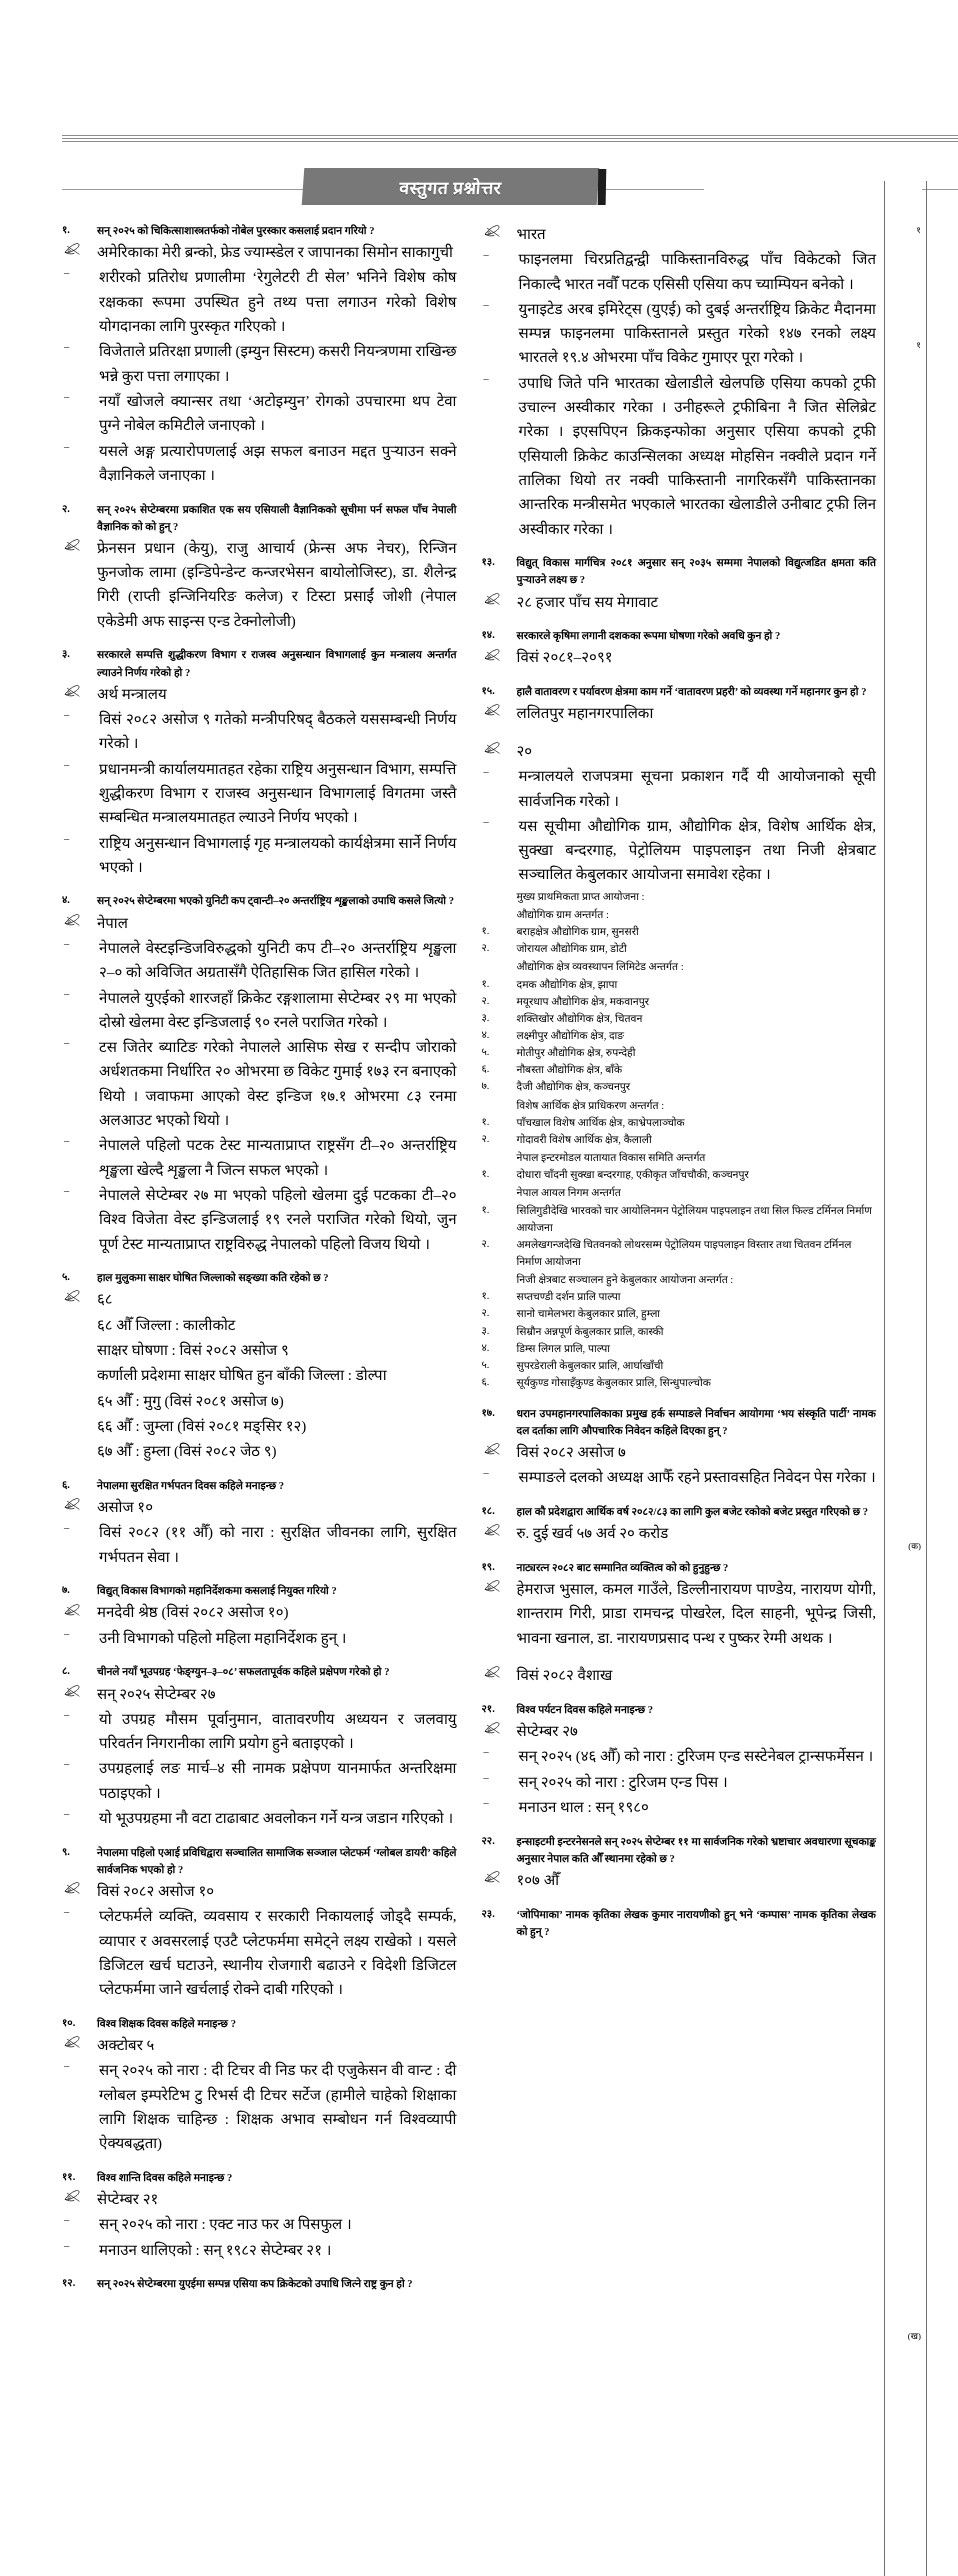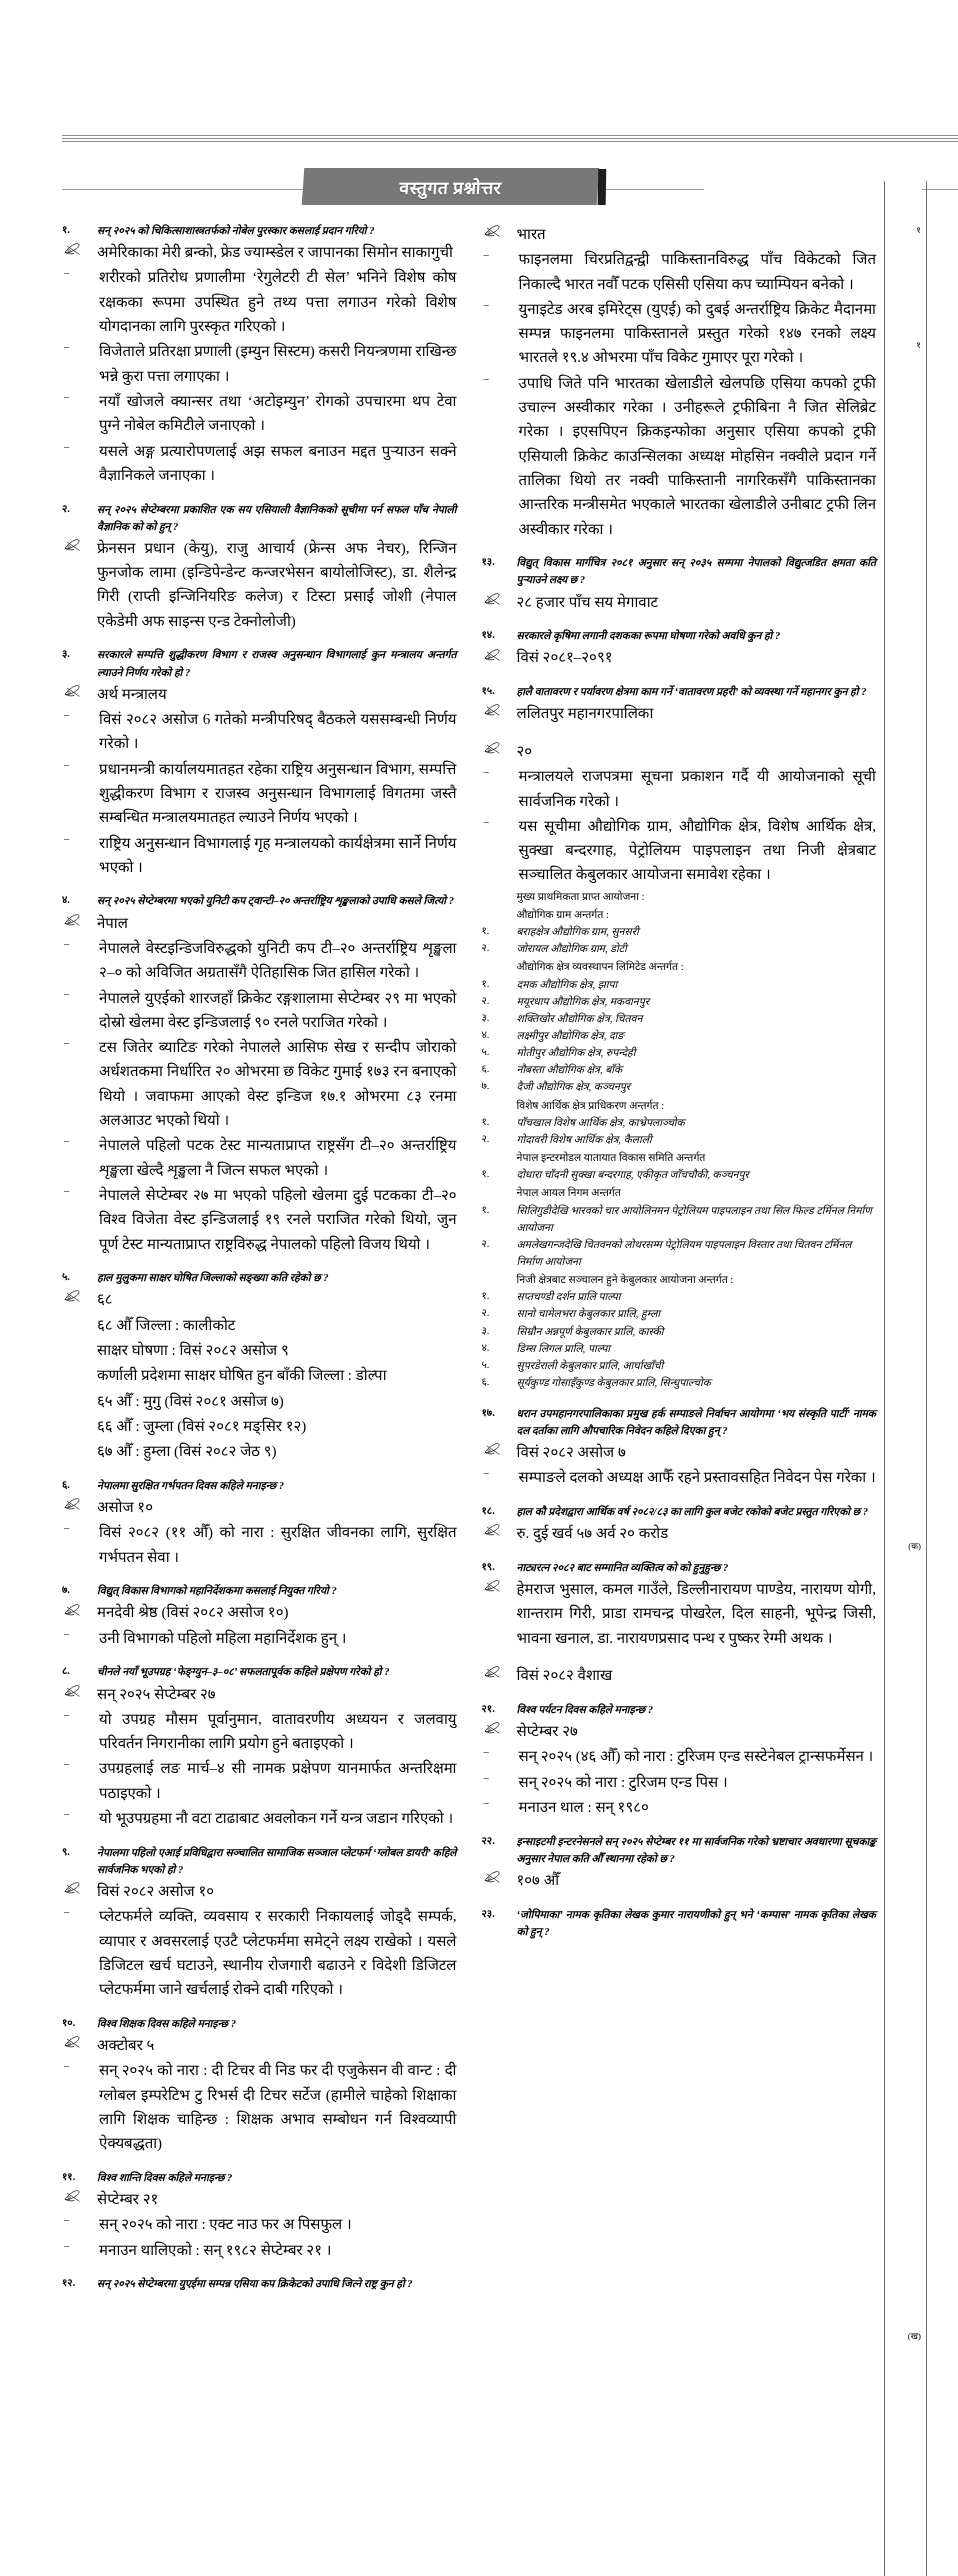--- a/index.html
+++ b/index.html
@@ -151,21 +151,20 @@
   }
   .pen-glyph svg{ display:block; }
   .marker.blank{ }
 
   .qtext{
     flex:1 1 auto;
     font-size:10.6px;
     line-height:1.62;
     text-align:justify;
     font-weight:700;
-    font-style:italic;
   }
   .atext{
     flex:1 1 auto;
     font-size:15px;
     line-height:1.62;
     text-align:justify;
     font-weight:400;
   }
 
   .subhead{
@@ -178,21 +177,21 @@
   .numrow{
     display:flex;
     align-items:flex-start;
   }
   .numrow .n{
     width:35px; flex:0 0 35px;
     font-size:10.3px; line-height:1.62;
   }
   .numrow .t{
     flex:1 1 auto;
-    font-size:10.6px; line-height:1.62;font-style:italic;
+    font-size:10.6px; line-height:1.62;
   }
 </style>
 </head>
 <body>
 
 <div class="page">
 
   <div class="top-rules">
     <div class="r r1"></div>
     <div class="r r2"></div>
@@ -266,21 +265,21 @@
             <div class="marker pen"><span class="pen-glyph"><svg viewBox="0 0 34 26" width="17.5" height="13.4">
                   <path d="M2 20 C6 14, 14 6, 24 3 C27 2, 30 4, 29 7 C28 11, 21 16, 13 19 C9 20.5, 5 21, 2 20 Z" fill="none" stroke="#000" stroke-width="1.4"></path>
                   <path d="M2 20 C7 23, 14 24, 20 22" fill="none" stroke="#000" stroke-width="1.4"></path>
                   <path d="M6 8 L30 24" stroke="#000" stroke-width="1.3"></path>
                   <circle cx="10" cy="17" r="2.4" fill="none" stroke="#000" stroke-width="1.2"></circle>
                 </svg></span></div>
             <div class="atext">अर्थ मन्त्रालय</div>
           </div>
           <div class="row">
             <div class="marker dash">–</div>
-            <div class="atext">विसं २०८२ असोज 6 गतेको मन्त्रीपरिषद् बैठकले यससम्बन्धी निर्णय गरेको ।</div>
+            <div class="atext">विसं २०८२ असोज ९ गतेको मन्त्रीपरिषद् बैठकले यससम्बन्धी निर्णय गरेको ।</div>
           </div>
           <div class="row">
             <div class="marker dash">–</div>
             <div class="atext">प्रधानमन्त्री कार्यालयमातहत रहेका राष्ट्रिय अनुसन्धान विभाग, सम्पत्ति शुद्धीकरण विभाग र राजस्व अनुसन्धान विभागलाई विगतमा जस्तै सम्बन्धित मन्त्रालयमातहत ल्याउने निर्णय भएको ।</div>
           </div>
           <div class="row">
             <div class="marker dash">–</div>
             <div class="atext">राष्ट्रिय अनुसन्धान विभागलाई गृह मन्त्रालयको कार्यक्षेत्रमा सार्ने निर्णय भएको ।</div>
           </div>
         </div>

